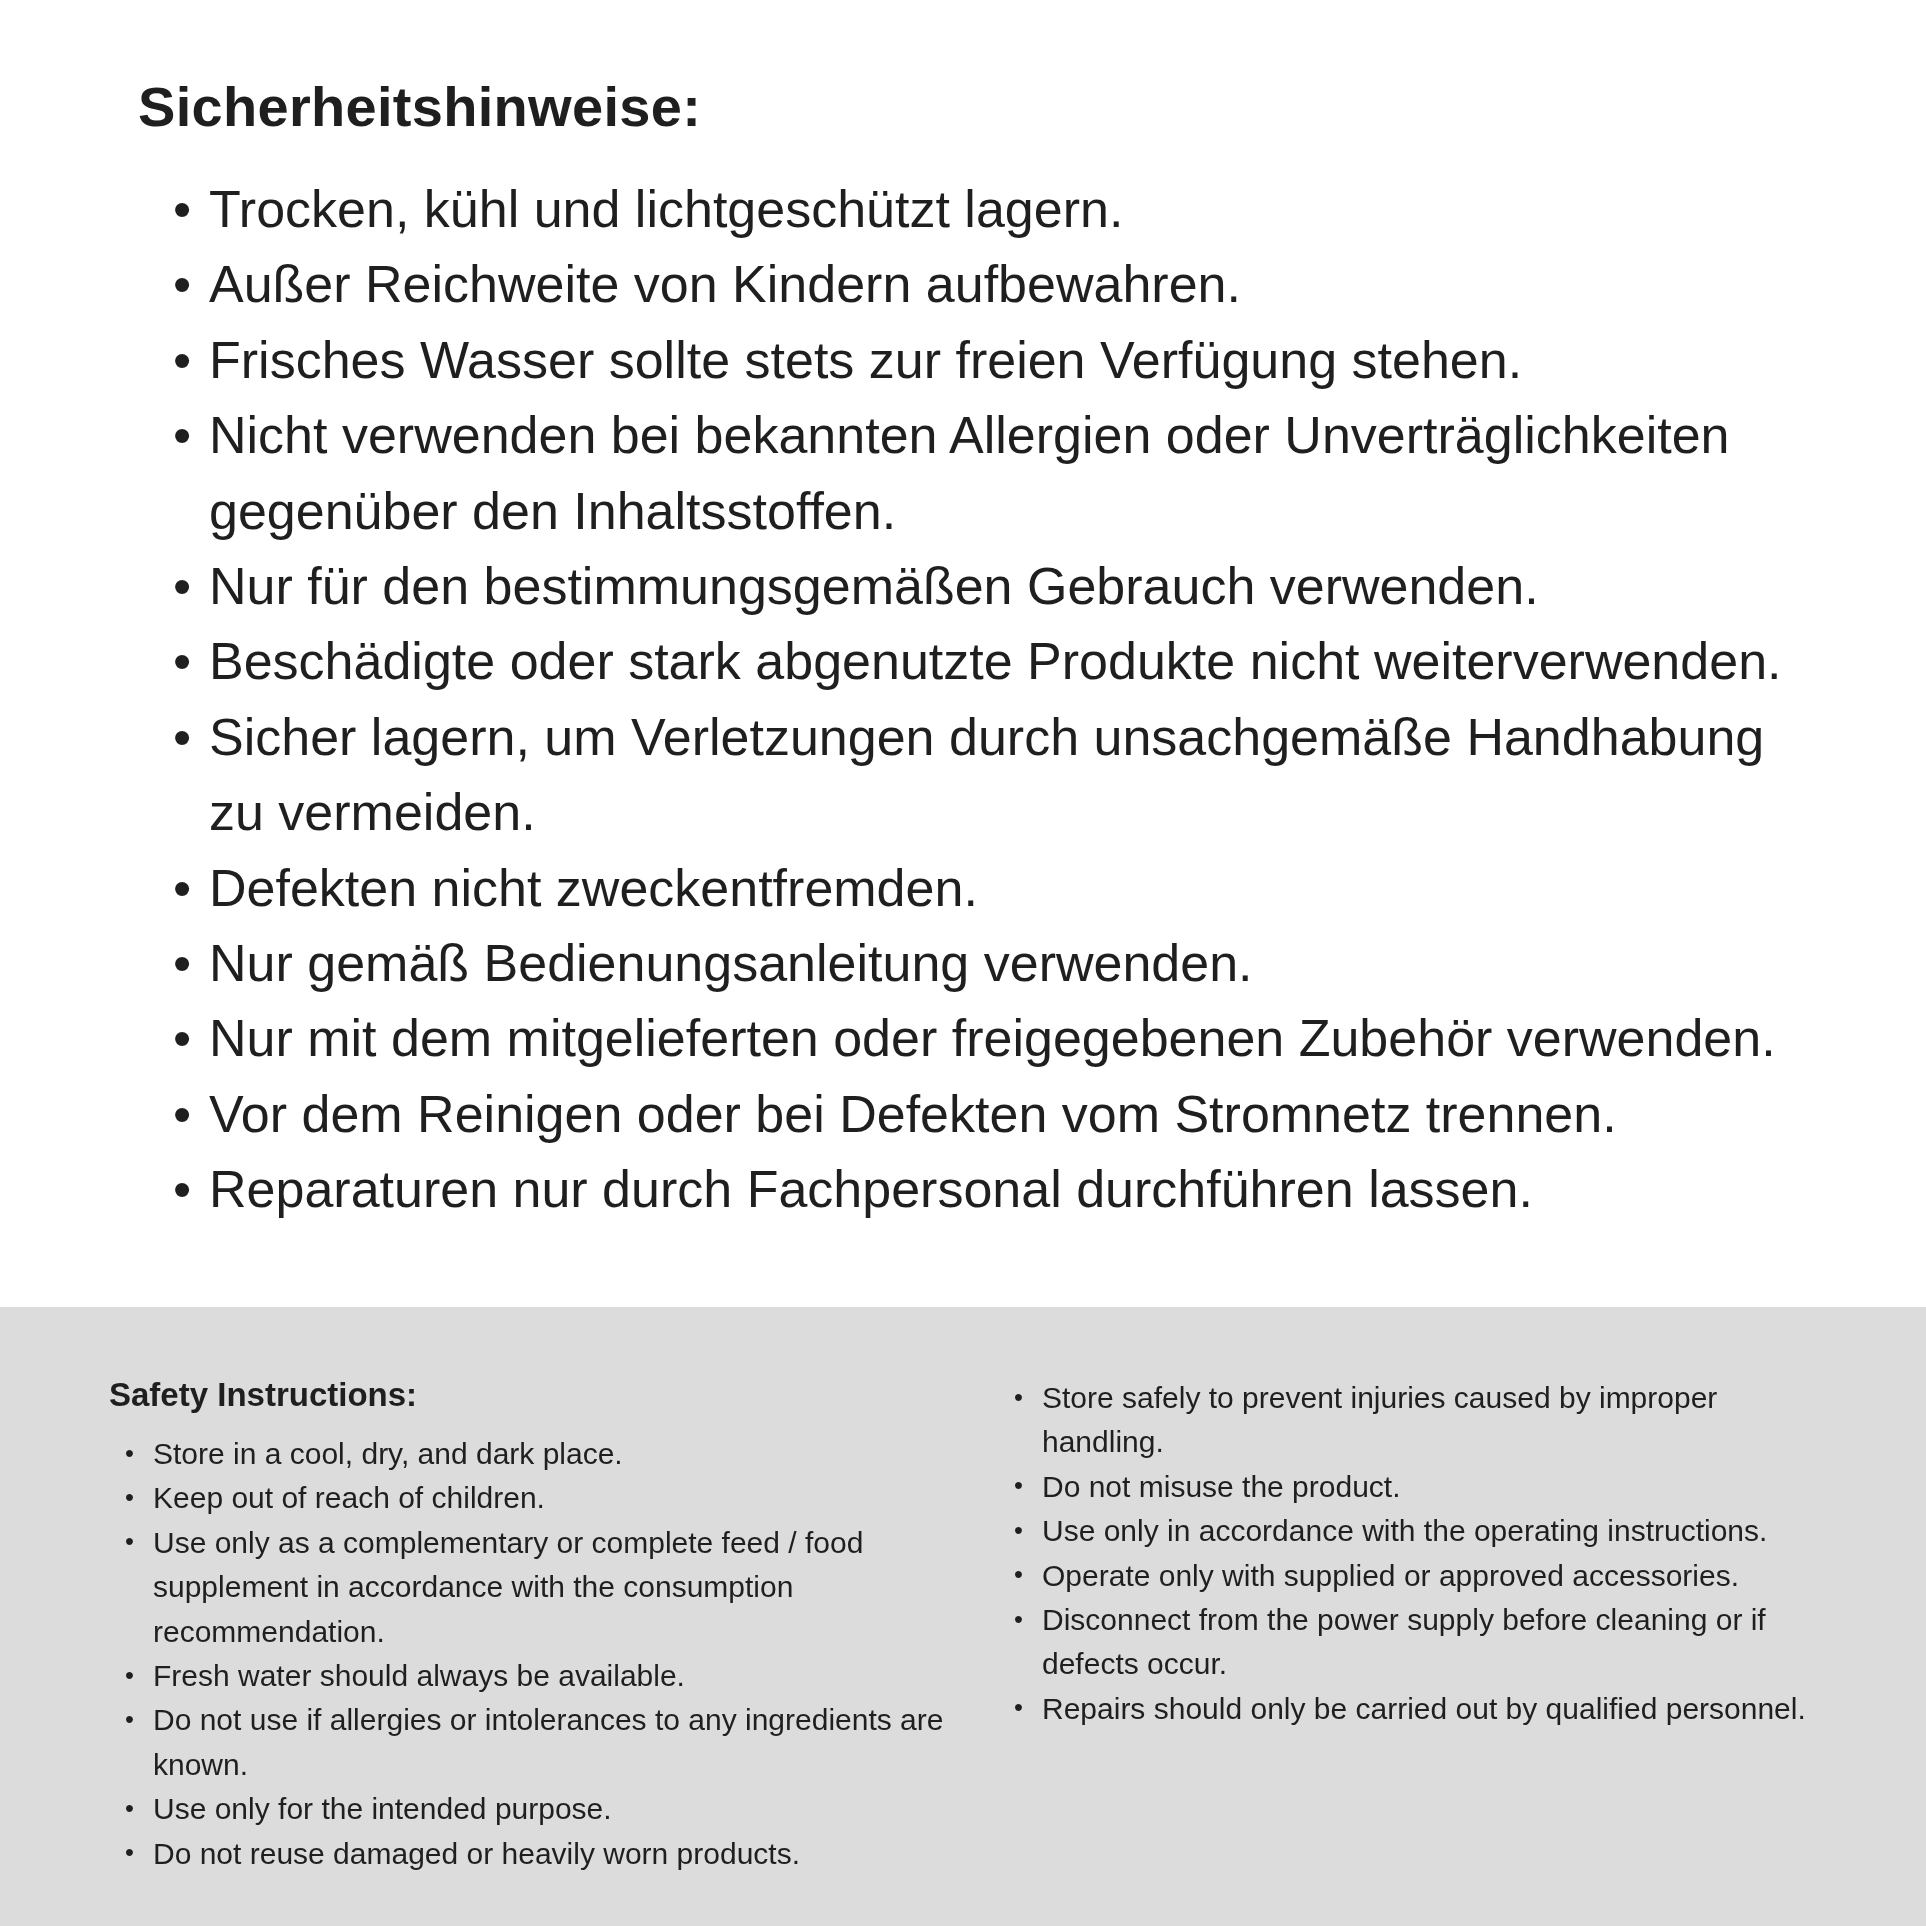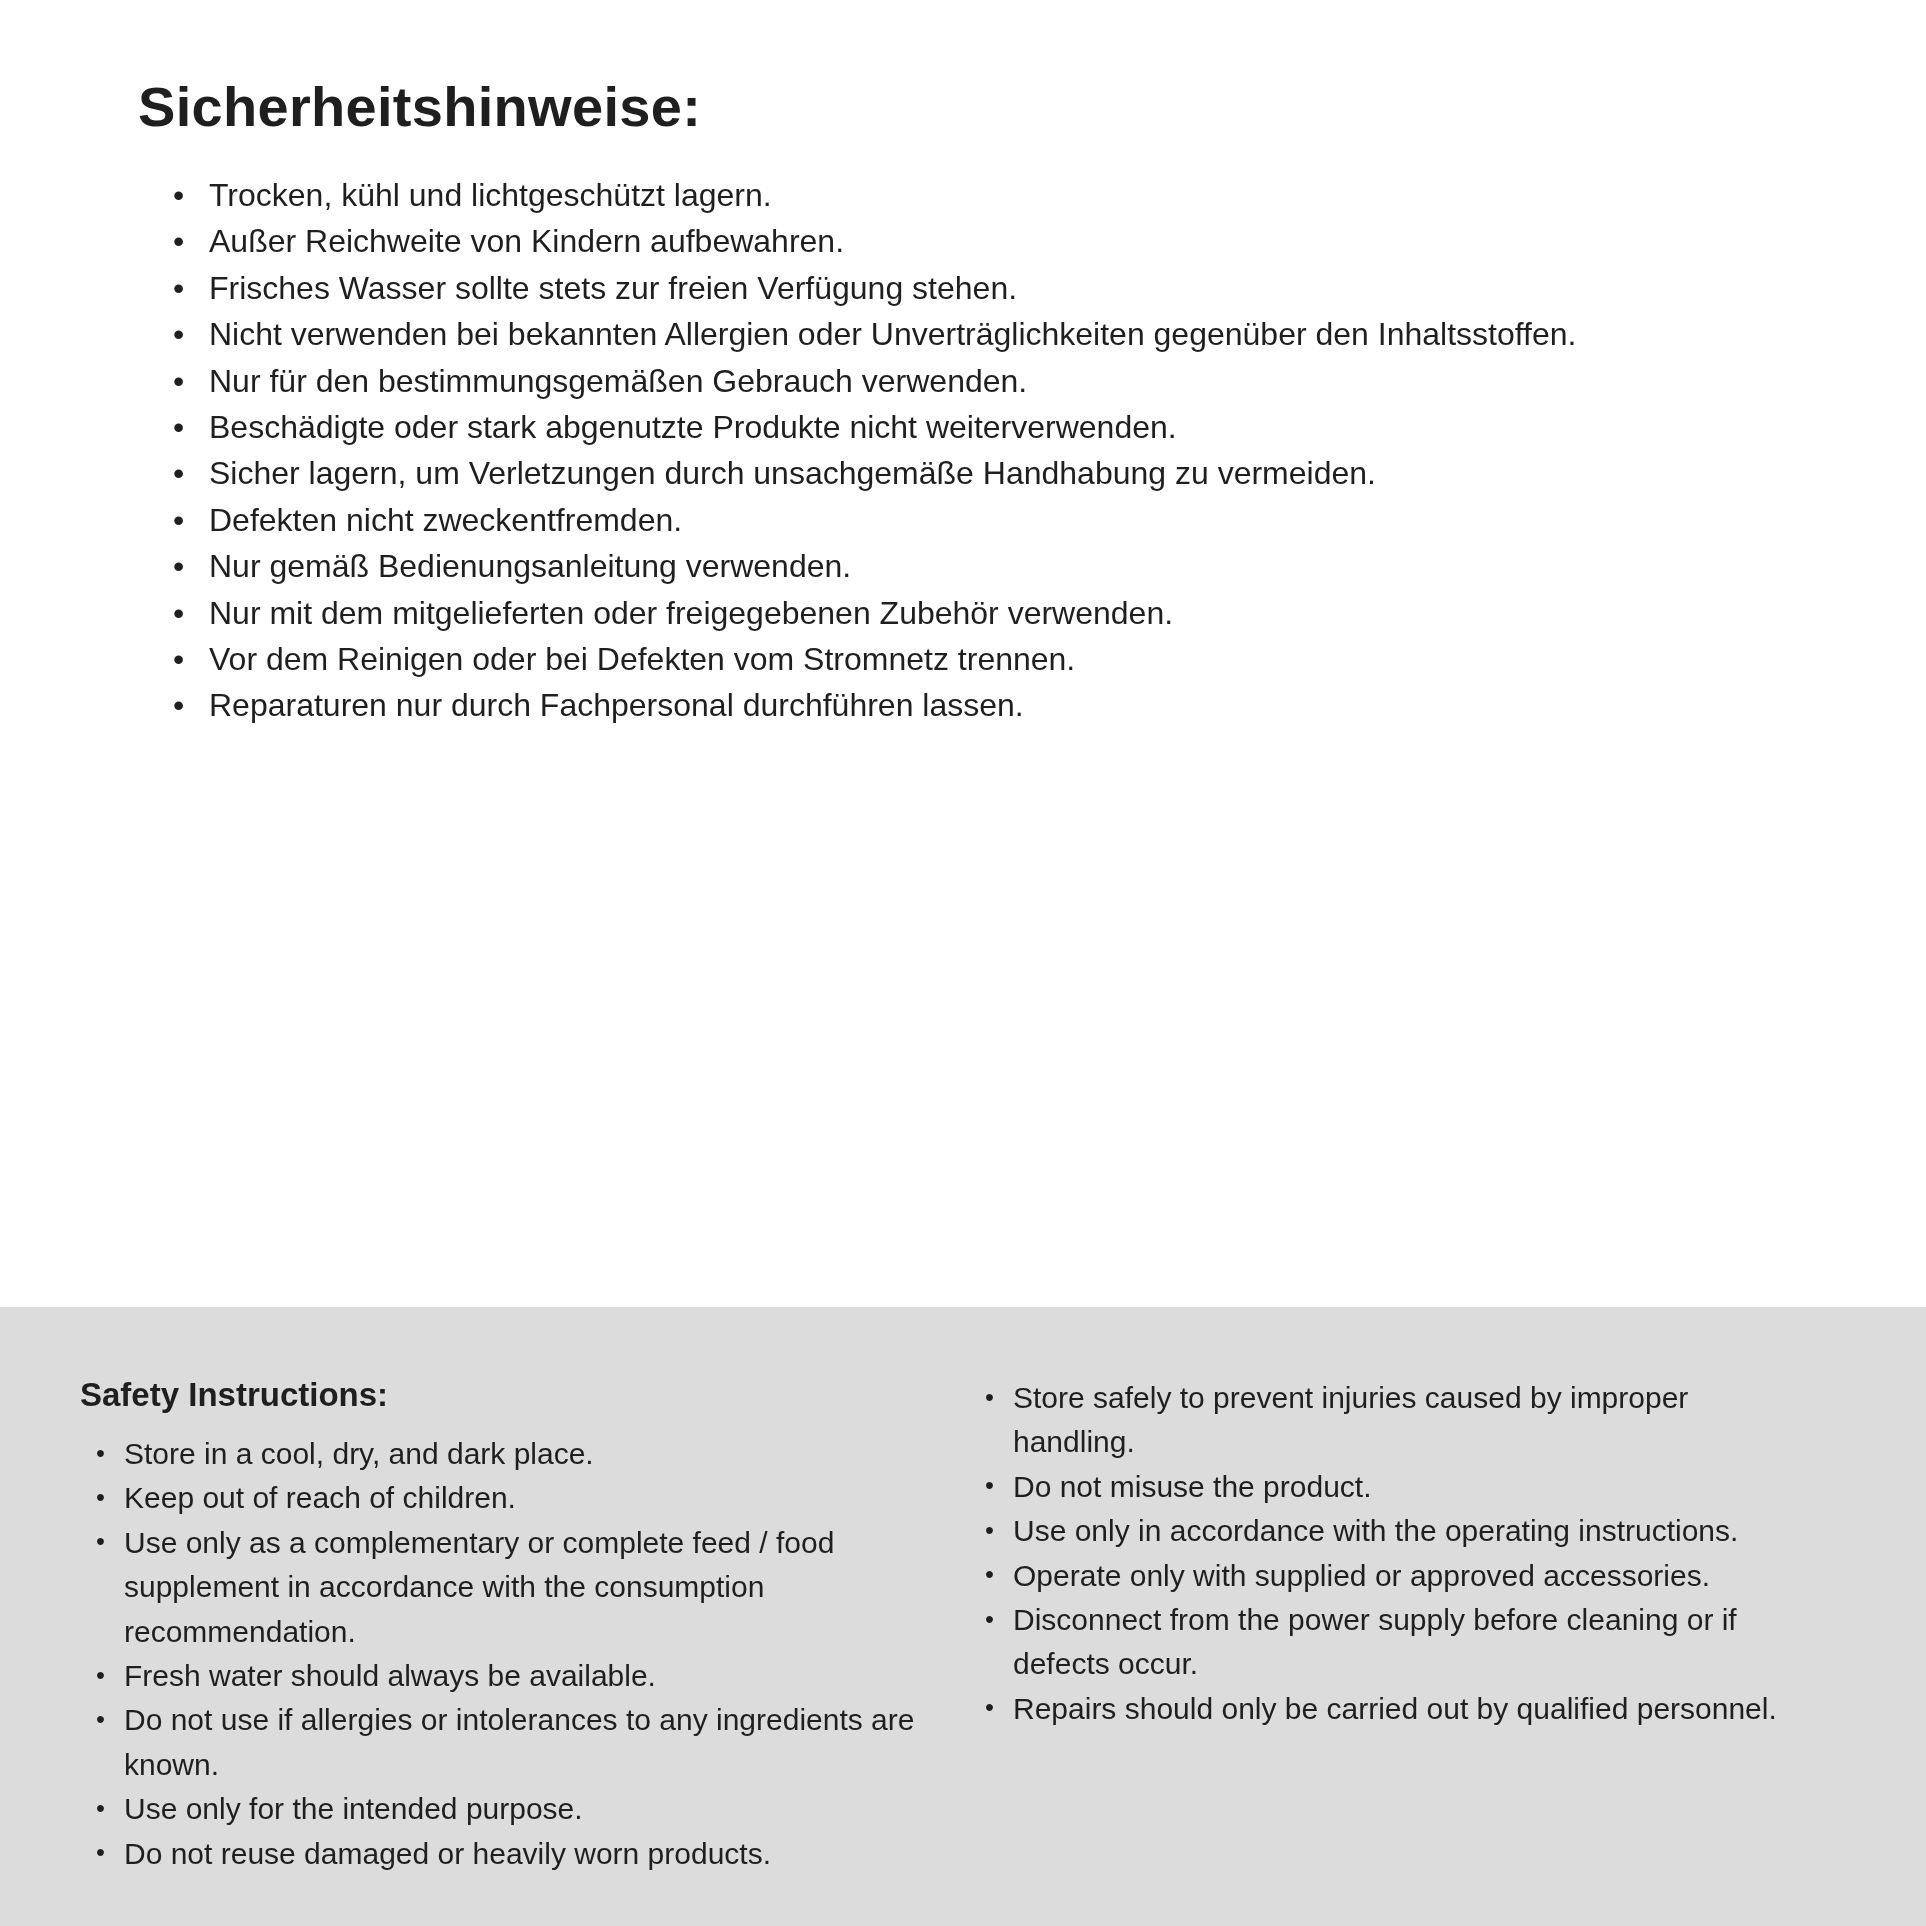--- a/index.html
+++ b/index.html
@@ -26,41 +26,41 @@
   .german h1{
     margin:0 0 33px 0;
     font-size:56px;
     font-weight:700;
     letter-spacing:0.3px;
   }
   .german ul{
     list-style:none;
     margin:0;
     padding:0 0 0 35px;
-    font-size:32px;
+    font-size:52px;
     line-height:1.45;
     font-weight:400;
   }
   .german li{
     position:relative;
     padding-left:36px;
   }
   .german li::before{
     content:"\2022";
     position:absolute;
     left:0;
   }
 
   
   .english{
     flex:1 1 auto;
     background:var(--english-bg);
     display:flex;
     gap:64px;
-    padding:69px 77px 0 80px;
+    padding:69px 77px 0 109px;
   }
   .english h2{
     margin:0 0 18px 0;
     font-size:33px;
     font-weight:700;
   }
   .english ul{
     list-style:none;
     margin:0;
     padding:0 0 0 16px;

